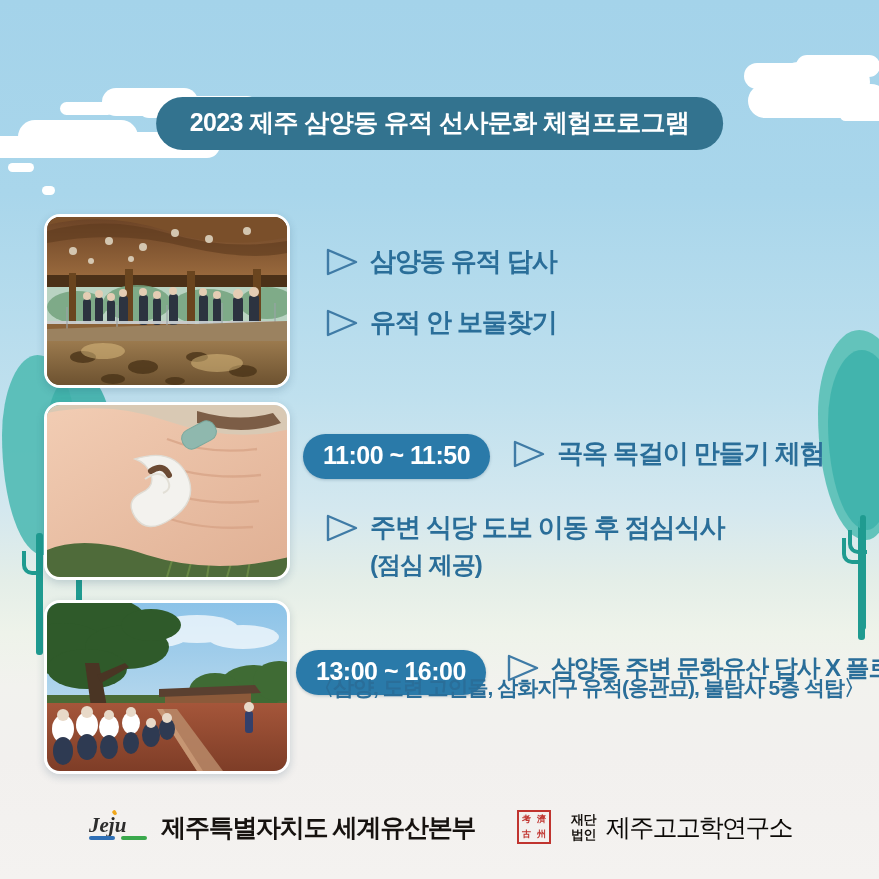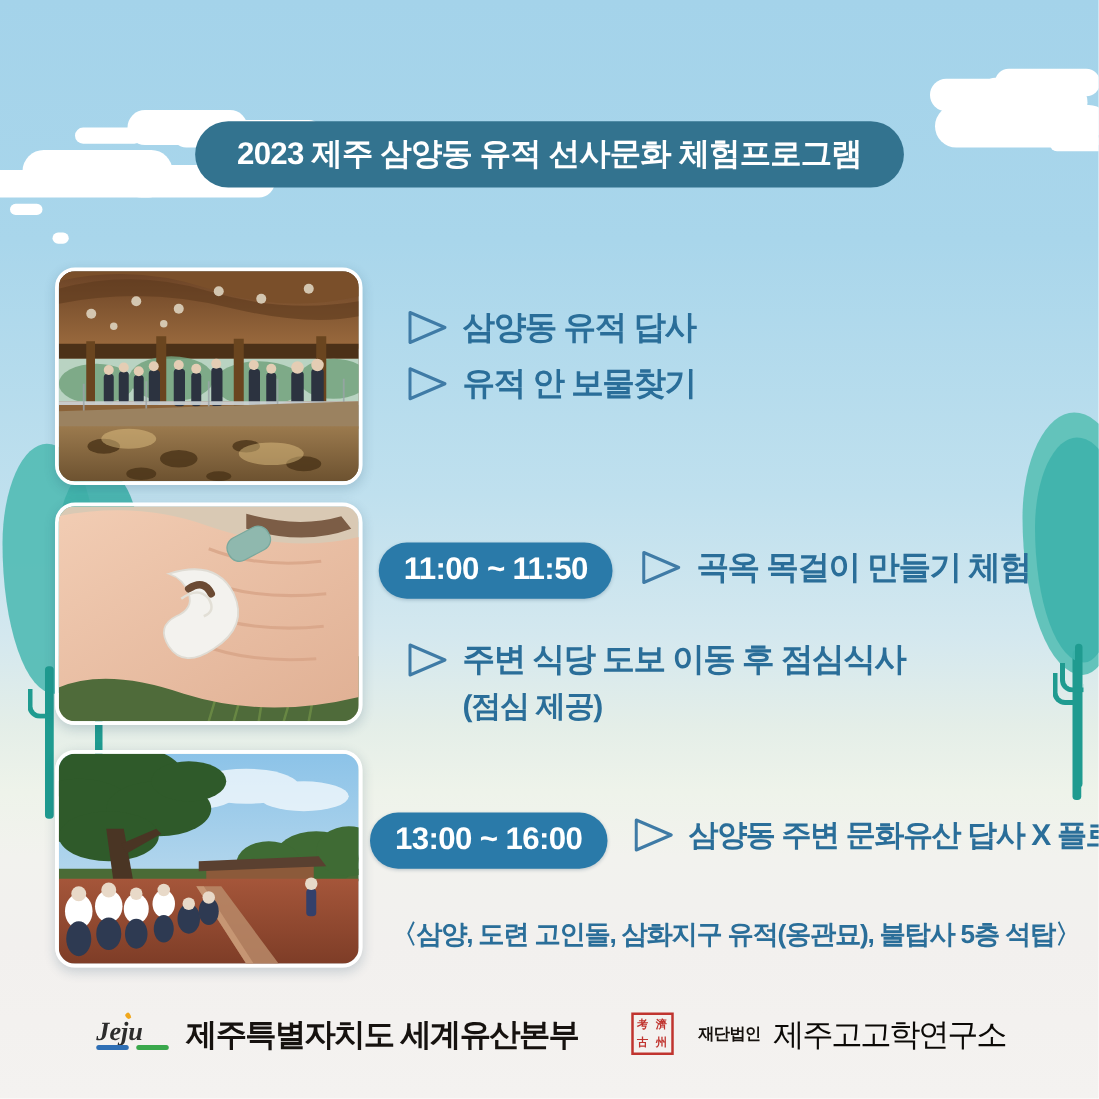--- a/index.html
+++ b/index.html
@@ -83,21 +83,21 @@
     display:flex;align-items:center;justify-content:center;gap:42px;
   }
   .logo{display:flex;align-items:center;gap:10px;}
   .logo-text{
     color:#16120f;font-size:25px;font-weight:800;letter-spacing:-1.3px;white-space:nowrap;
   }
   .logo-text-2{
     color:#0b0906;font-size:25px;font-weight:400;letter-spacing:-1.8px;white-space:nowrap;
   }
   .corp-stack{
-    display:flex;flex-direction:row;justify-content:space-between;
+    display:flex;flex-direction:column;justify-content:space-between;
     font-size:13px;font-weight:800;color:#15110d;line-height:1.18;letter-spacing:-.5px;margin-left:10px;
   }
   .seal{
     width:30px;height:30px;border:2px solid #c0342f;
     display:grid;grid-template-columns:1fr 1fr;grid-template-rows:1fr 1fr;
     color:#c0342f;font-size:9px;font-weight:700;
     align-items:center;justify-items:center;line-height:1;
   }
 </style>
 </head>
@@ -336,21 +336,21 @@
           <circle cx="120" cy="115" r="5"></circle>
       </g>
       <g fill="#33406b">
         <rect x="198" y="108" width="8" height="22" rx="3"></rect>
       </g>
       <circle cx="202" cy="104" r="5" fill="#e8d9c8"></circle>
     </svg>
   </div>
 
   <div class="row" style="left:303px;top:262px;">
-    <div style="display:flex;flex-direction:column;gap:10px;margin-left:22px;margin-top:-18px;">
+    <div style="display:flex;flex-direction:column;gap:26px;margin-left:22px;margin-top:-18px;">
       <div class="item">
         <svg class="tri" width="34" height="30" viewBox="0 0 34 30">
           <path d="M3 3 L31 15 L3 27 Z" fill="none" stroke="#3f7ba6" stroke-width="2.4" stroke-linejoin="round"></path>
         </svg>
         <span class="item-text">삼양동 유적 답사</span>
       </div>
       <div class="item">
         <svg class="tri" width="34" height="30" viewBox="0 0 34 30">
           <path d="M3 3 L31 15 L3 27 Z" fill="none" stroke="#3f7ba6" stroke-width="2.4" stroke-linejoin="round"></path>
         </svg>
@@ -383,21 +383,21 @@
 
   <div class="row" style="left:296px;top:650px;">
     <div class="time-badge">13:00 ~ 16:00</div>
     <div class="item" style="margin-left:20px;margin-top:2px;">
       <svg class="tri" width="34" height="30" viewBox="0 0 34 30">
         <path d="M3 3 L31 15 L3 27 Z" fill="none" stroke="#3f7ba6" stroke-width="2.4" stroke-linejoin="round"></path>
       </svg>
       <span class="item-text" style="font-size:24px;">삼양동 주변 문화유산 답사 X 플로깅</span>
     </div>
   </div>
-  <div class="note" style="left:313px;top:733px;">〈삼양, 도련 고인돌, 삼화지구 유적(옹관묘), 불탑사 5층 석탑〉</div>
+  <div class="note" style="left:313px;top:674px;">〈삼양, 도련 고인돌, 삼화지구 유적(옹관묘), 불탑사 5층 석탑〉</div>
 
   <div class="footer">
 
     <div class="logo">
       <svg width="64" height="38" viewBox="0 0 64 38">
         <text x="2" y="24" font-family="Liberation Serif, serif" font-size="21" font-style="italic" font-weight="700" fill="#2c2c2c">Jeju</text>
         <path d="M25 4 Q28 -1 30 6 Q27 9 25 4Z" fill="#f0a71c"></path>
         <rect x="2" y="28" width="26" height="4" rx="2" fill="#2f6fb5"></rect>
         <rect x="34" y="28" width="26" height="4" rx="2" fill="#3aa84c"></rect>
       </svg>

